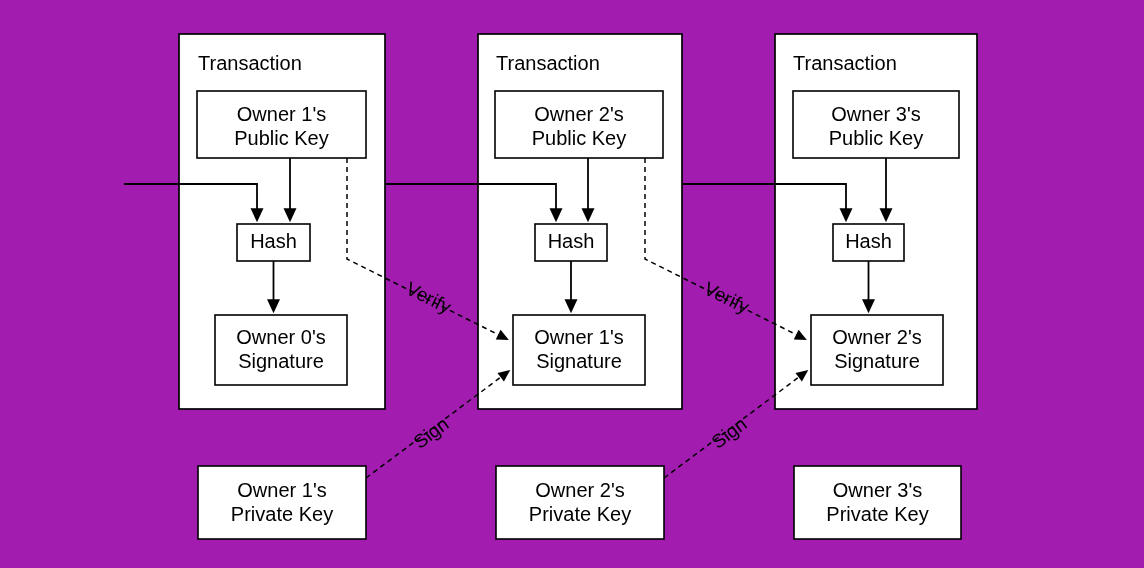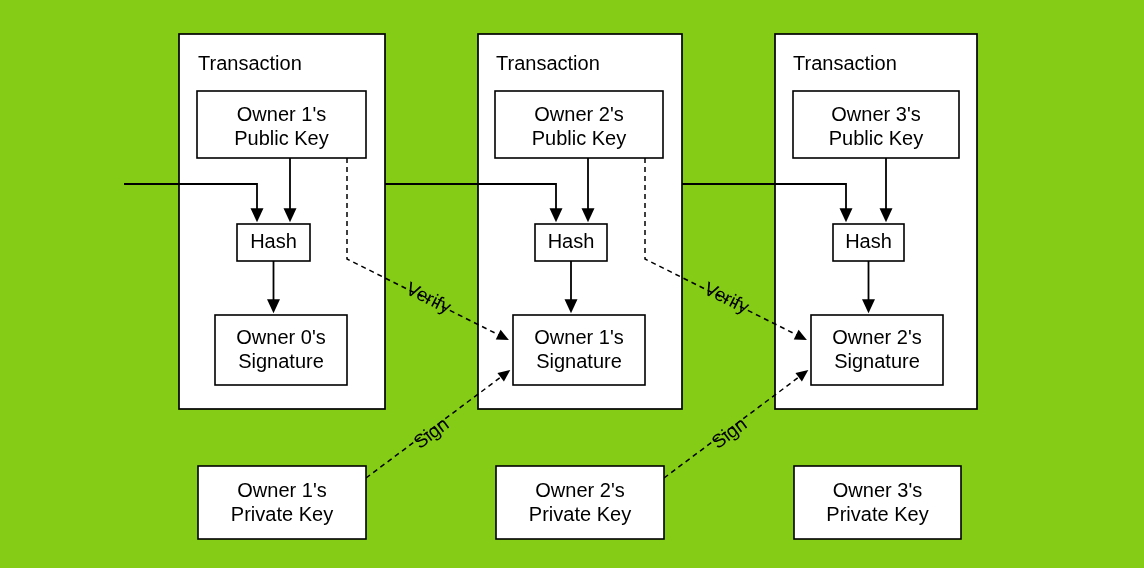--- a/index.html
+++ b/index.html
@@ -7,21 +7,21 @@
     padding: 0;
     background: #ffffff;
   }
   body {
     font-family: "Liberation Sans", sans-serif;
   }
   #diagram-root {
     position: relative;
     width: 1144px;
     height: 568px;
-    background: #84cc16;
+    background: #a21caf;
     overflow: hidden;
   }
   svg.canvas {
     position: absolute;
     top: 0;
     left: 0;
     width: 1144px;
     height: 568px;
     display: block;
   }

